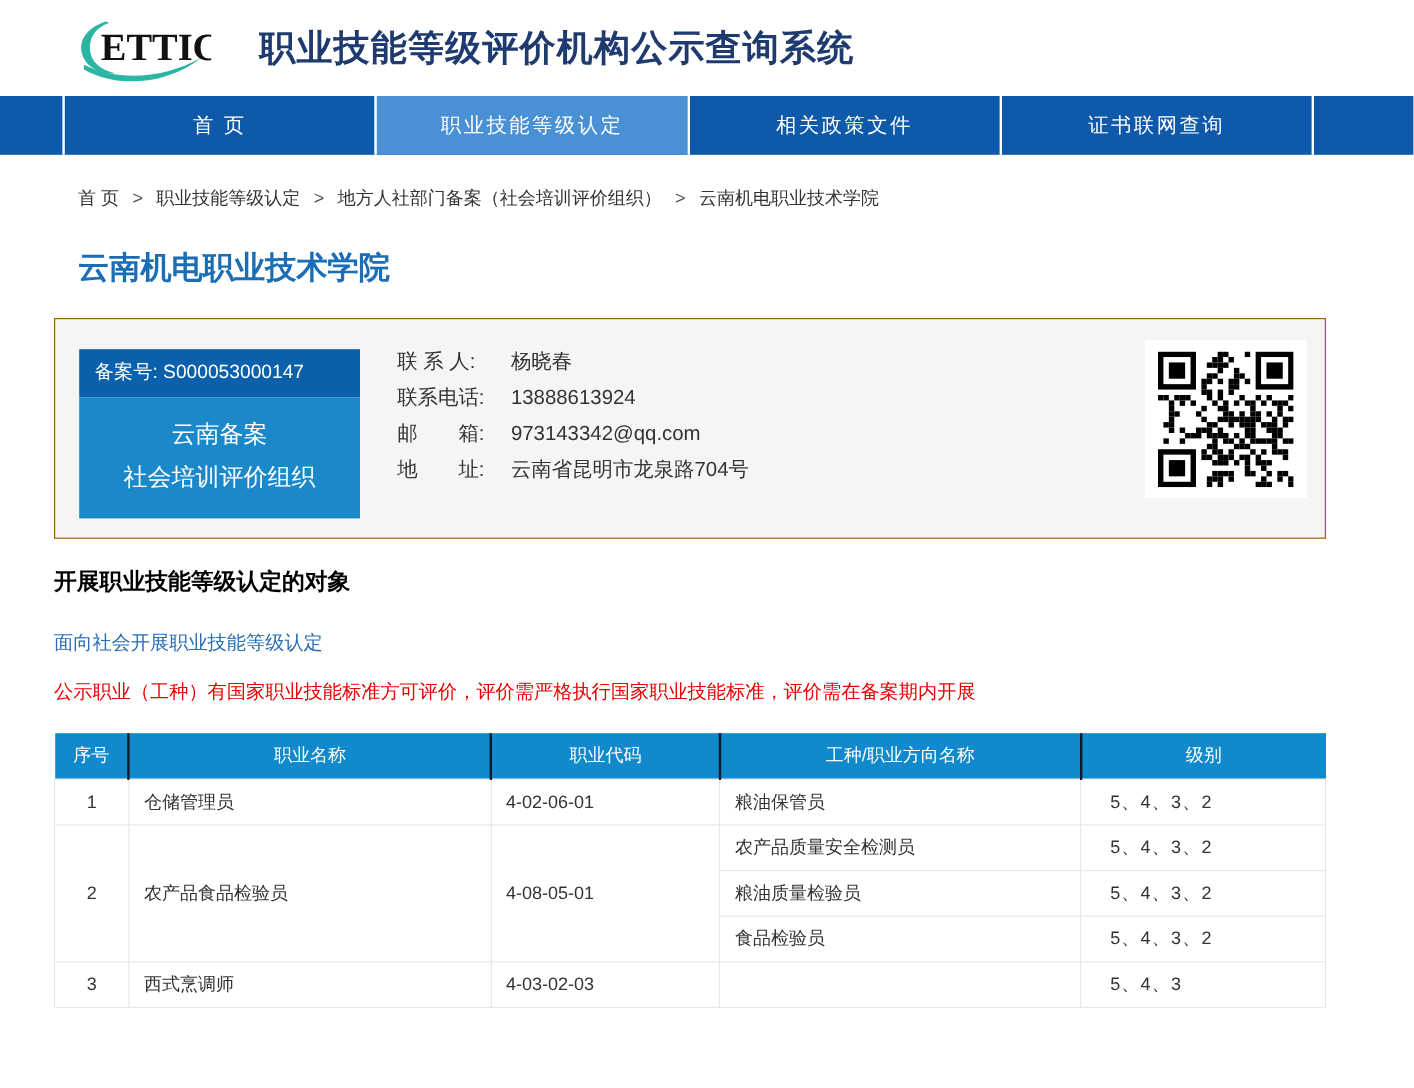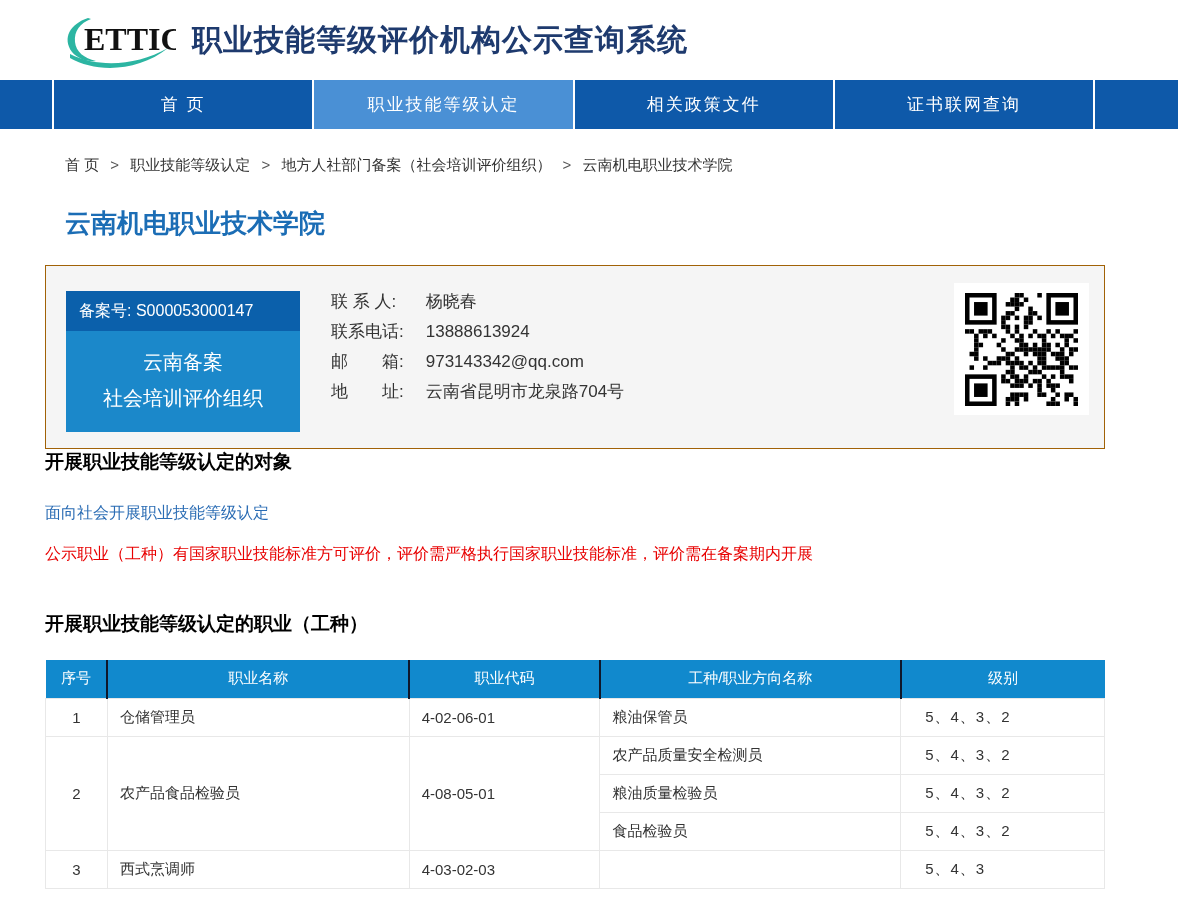--- a/index.html
+++ b/index.html
@@ -1,20 +1,20 @@
 <!DOCTYPE html>
 <html style="--nav: #0e59a9; --nav_active: #4a90d5; --table_header: #1189cd; --badge_top: #0b60ab; --badge_bottom: #1b88ca; --link: #2a6cb4; --notice: #e80000; --page_title: #1b6db5; --title_dark: #1e3a6e; --logo_teal: #2cb5a2;"><head>
 <meta charset="utf-8">
 <style>
   * { box-sizing: border-box; margin: 0; padding: 0; }
   html, body { width: 1178px; height: 907px; overflow: hidden; background: #fff;
     font-family: "Liberation Sans", "DejaVu Sans", sans-serif; color: #333; }
 
   
-  .site-header { height: 80px; display: flex; align-items: center; padding-left: 58px; background: #fff; }
+  .site-header { height: 80px; display: flex; align-items: center; padding-left: 58px; background: #fff; gap: 24px; }
   .logo { width: 118px; height: 56px; margin-right: 16px; cursor: pointer; flex: 0 0 auto; }
   .site-title { font-size: 30px; font-weight: bold; color: var(--title_dark, #1e3a6e); letter-spacing: 1px; }
 
   
   .main-nav { height: 49px; background: var(--nav, #0e59a9); }
   .nav-inner { margin-left: 52px; width: 1043px; height: 100%; display: flex; }
   .nav-item { flex: 1 1 0; display: flex; align-items: center; justify-content: center;
     color: #fff; font-size: 17px; letter-spacing: 2px; border-left: 2px solid #fff; cursor: pointer; }
   .nav-item:last-child { border-right: 2px solid #fff; }
   .nav-item.active { background: var(--nav_active, #4a90d5); }
@@ -38,21 +38,21 @@
   .badge-bottom { background: var(--badge_bottom, #1b88ca); color: #fff; text-align: center;
     padding: 13px 16px 16px; font-size: 20px; line-height: 36px; }
   .contact { position: absolute; left: 285px; top: 21px; font-size: 17px; }
   .contact-row { height: 30px; line-height: 30px; }
   .contact-row .lbl { display: inline-block; min-width: 84px; }
   .contact-row .val { margin-left: 6px; }
   .qr-box { position: absolute; top: 17px; right: 15px; width: 135px; height: 132px;
     background: #fff; display: flex; align-items: center; justify-content: center; }
 
   
-  .section-title { font-size: 19px; font-weight: bold; color: #000; }
+  .section-title { margin-top: 23px; font-size: 19px; font-weight: bold; color: #000; }
   .section-title.second { margin-top: 46px; }
   .scope-link { margin-top: 28px; font-size: 16px; color: var(--link, #2a6cb4); cursor: pointer; }
   .notice { margin-top: 20px; font-size: 16px; color: var(--notice, #e80000); }
 
   
   table { margin-top: 23px; width: 1060px; border-collapse: collapse; font-size: 15px; }
   thead th { background: var(--table_header, #1189cd); color: #fff; font-weight: normal;
     height: 38px; border-left: 2px solid #0f172a; }
   thead th:first-child { border-left: none; }
   tbody td { height: 38px; border: 1px solid #e8e8e8; background: #fff; padding-left: 12px; }
@@ -330,21 +330,20 @@
       </svg>
     </div>
   </section>
 
   <h3 class="section-title">开展职业技能等级认定的对象</h3>
 
   <p class="scope-link">面向社会开展职业技能等级认定</p>
 
   <p class="notice">公示职业（工种）有国家职业技能标准方可评价，评价需严格执行国家职业技能标准，评价需在备案期内开展</p>
 
-  <h3 class="section-title second">开展职业技能等级认定的职业（工种）</h3>
 
   <table>
     <colgroup>
       <col style="width:62px">
         <col style="width:302px">
         <col style="width:191px">
         <col style="width:301px">
         <col style="width:204px">
     </colgroup>
     <thead>

